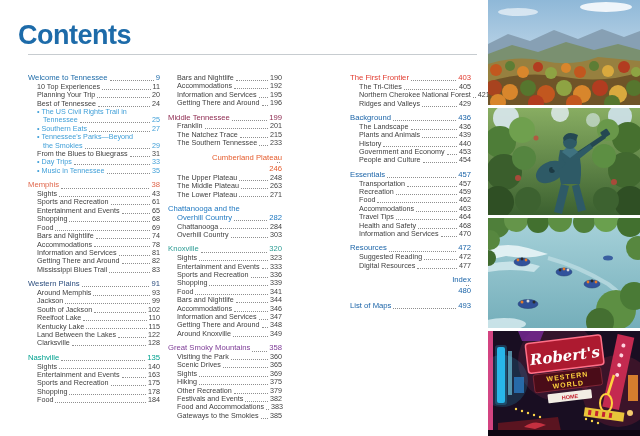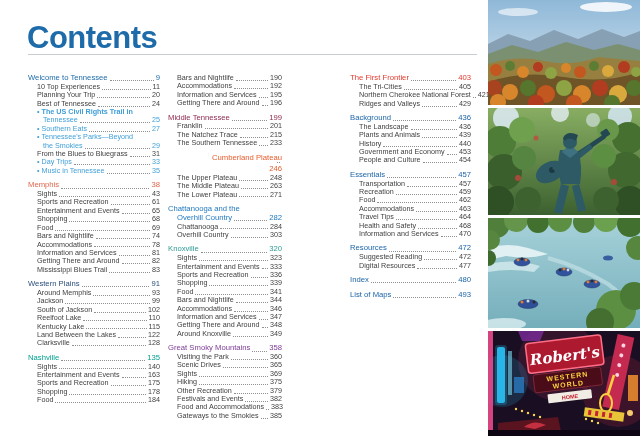--- a/index.html
+++ b/index.html
@@ -2,22 +2,22 @@
 <html><head>
 <meta charset="utf-8">
 <style>
   html,body { margin:0; padding:0; }
   body {
     width:640px; height:436px; background:#ffffff; position:relative;
     font-family:"Liberation Sans", sans-serif; overflow:hidden;
     -webkit-font-smoothing:antialiased;
   }
   .page-title {
-    position:absolute; left:27px; top:20px;
-    font-size:31px; font-weight:bold; letter-spacing:-0.5px;
+    position:absolute; left:18px; top:20px;
+    font-size:27px; font-weight:bold; letter-spacing:-0.5px;
   }
   .title-rule { position:absolute; left:28px; top:54px; width:449px; height:1px; background:#c7ccd0; }
   .toc-col { position:absolute; top:74px; }
   .toc-col-1 { left:28px;  width:132px; }
   .toc-col-2 { left:168px; width:114px; }
   .toc-col-3 { left:350px; width:121px; }
   .toc-section { margin-top:6px; }
   .toc-section:first-child { margin-top:0; }
   .row { display:flex; align-items:flex-end; font-size:7.2px; line-height:8.4px; color:#3f3f3f; }
   .row .lbl { white-space:nowrap; }
@@ -52,21 +52,21 @@
       <div class="row item">
         <span class="lbl">Planning Your Trip</span>
         <span class="dots"></span>
         <span class="pg">20</span>
       </div>
       <div class="row item">
         <span class="lbl">Best of Tennessee</span>
         <span class="dots"></span>
         <span class="pg">24</span>
       </div>
-      <div class="row item" style="color: rgb(63, 159, 216); font-weight: bold;">
+      <div class="row item" style="color: rgb(63, 159, 216);">
         <span class="lbl">• The US Civil Rights Trail in</span>
       </div>
       <div class="row item item-cont" style="color: rgb(63, 159, 216);">
         <span class="lbl">Tennessee</span>
         <span class="dots"></span>
         <span class="pg">25</span>
       </div>
       <div class="row item" style="color: rgb(63, 159, 216);">
         <span class="lbl">• Southern Eats</span>
         <span class="dots"></span>
@@ -528,21 +528,21 @@
         <span class="dots"></span>
         <span class="pg">472</span>
       </div>
       <div class="row item">
         <span class="lbl">Digital Resources</span>
         <span class="dots"></span>
         <span class="pg">477</span>
       </div>
     </div>
     <div class="toc-section">
-      <div class="row head" style="color: rgb(27, 100, 168);">
+      <div class="row head" style="color: rgb(27, 100, 168); flex-direction: column;">
         <span class="lbl">Index</span>
         <span class="dots"></span>
         <span class="pg">480</span>
       </div>
     </div>
     <div class="toc-section">
       <div class="row head" style="color: rgb(27, 100, 168);">
         <span class="lbl">List of Maps</span>
         <span class="dots"></span>
         <span class="pg">493</span>

